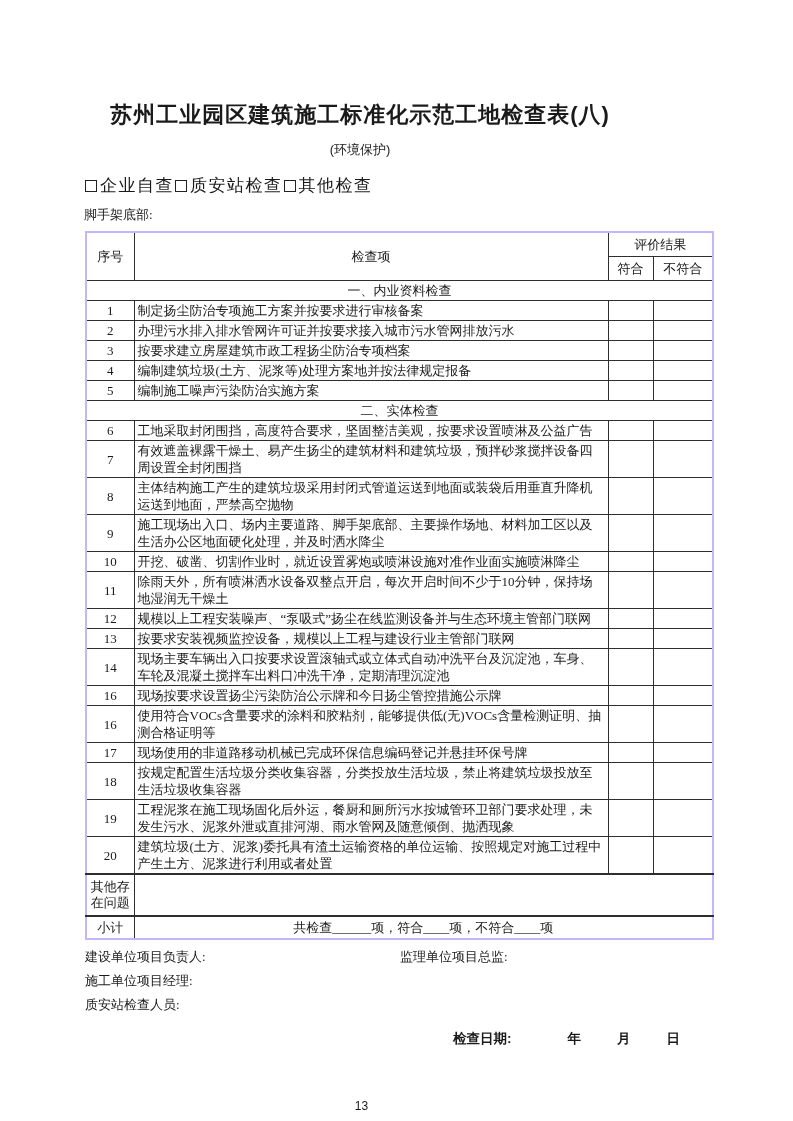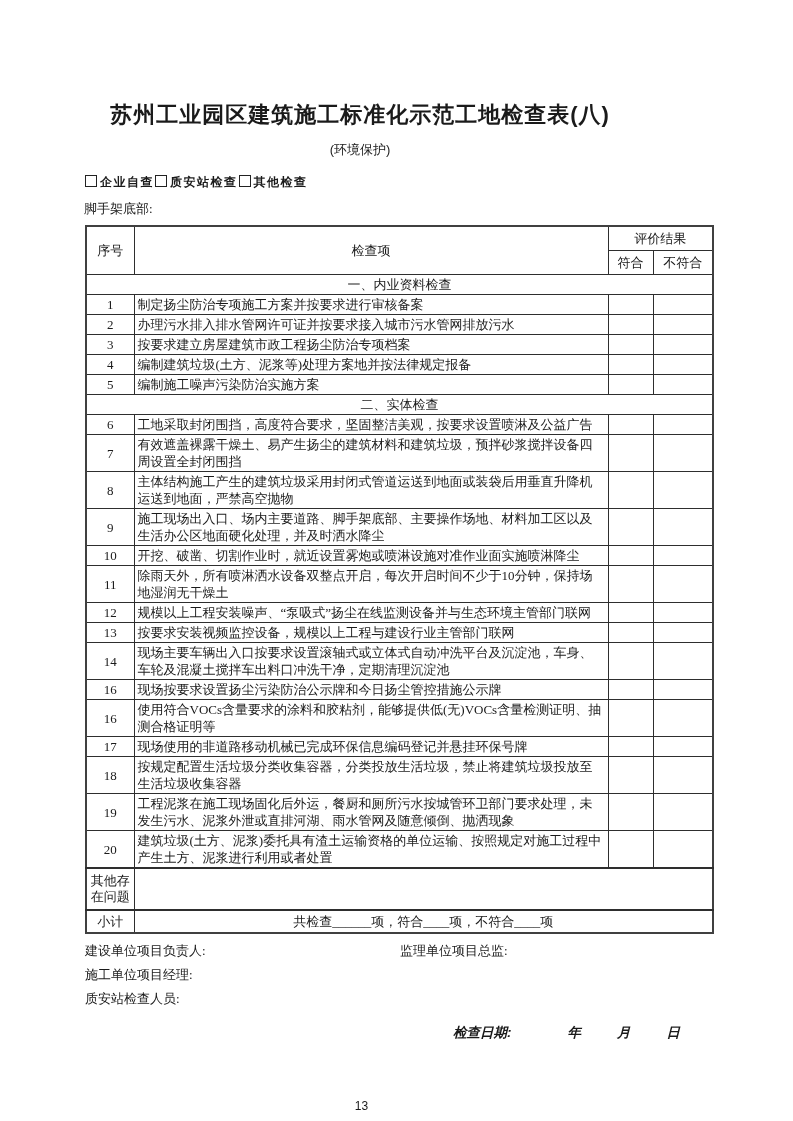--- a/index.html
+++ b/index.html
@@ -16,35 +16,35 @@
     font-family:"Liberation Sans","DejaVu Sans",sans-serif;
     font-weight:bold;font-size:22px;letter-spacing:1px;
   }
   .subtitle{
     text-align:center;margin-top:11px;
     font-family:"Liberation Sans","DejaVu Sans",sans-serif;
     font-weight:normal;font-size:13px;
   }
   .check-line{
     margin:15px 0 0 85px;
-    font-size:12px;letter-spacing:1.5px;font-weight:bold;
+    font-size:17px;letter-spacing:1.5px;
   }
   .check-opt{margin-right:1px;}
   .cbx{
     display:inline-block;width:10px;height:10px;
     border:1px solid #222;vertical-align:-1px;margin-right:3px;
     background:#fff;
   }
   .project-line{margin:9px 0 0 84px;font-size:13px;}
 
   table.insp{
     margin:7px 0 0 85px;
     border-collapse:collapse;table-layout:fixed;
     width:627px;
-    border:2px solid #404040;
+    border:2px solid #c4b5fd;
   }
   table.insp th,table.insp td{
     border:1px solid #2e2e2e;
     font-size:13px;font-weight:normal;
     padding:1px 3px;line-height:17px;
     overflow:hidden;
   }
   col.c-seq{width:48px;}
   col.c-item{width:474px;}
   col.c-pass{width:45px;}
@@ -59,21 +59,21 @@
   tr.row-subtotal td{border-top-width:2px;height:19px;}
   td.subtotal-text{text-align:center;}
   td.eval{background:#fff;}
 
   .footer{margin:8px 0 0 85px;width:627px;font-size:13px;}
   .f-line{margin-top:6px;height:18px;}
   .f-col1{display:inline-block;width:315px;}
   .date-line{
     margin-top:16px;padding-left:368px;
     font-family:"Liberation Sans","DejaVu Sans",sans-serif;
-    font-weight:bold;font-size:13.5px;font-style:italic;
+    font-weight:bold;font-size:13.5px;
   }
   .date-y{margin-left:56px;}
   .date-m{margin-left:36px;}
   .date-d{margin-left:36px;}
   .page-num{
     position:absolute;left:0;bottom:8px;width:793px;
     text-align:center;
     font-family:"Liberation Sans","DejaVu Sans",sans-serif;
     font-size:12px;
     transform:translateX(-35px);

